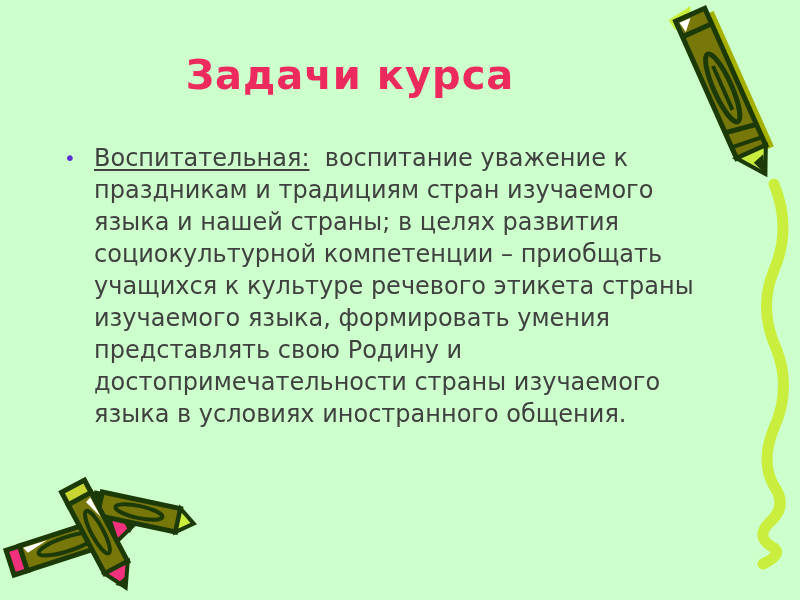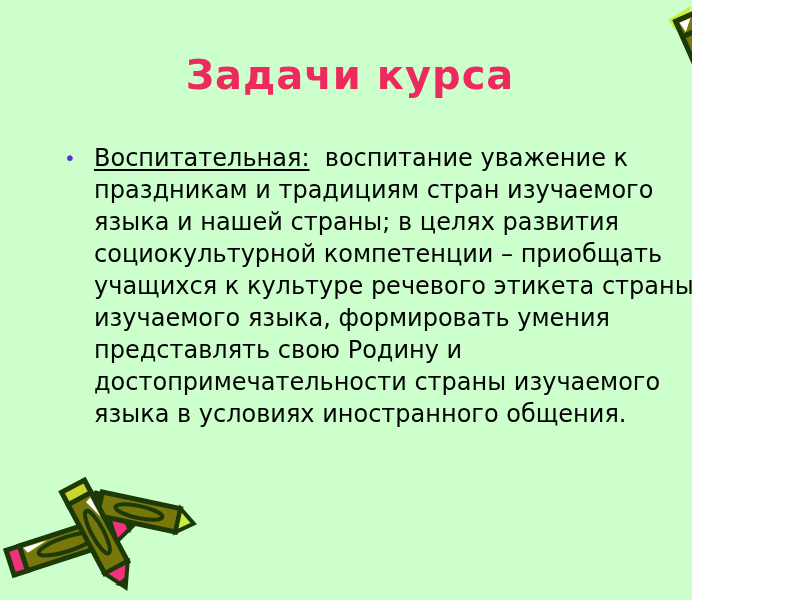--- a/index.html
+++ b/index.html
@@ -1,18 +1,18 @@
 <!DOCTYPE html>
 <html><head>
 <meta charset="utf-8">
 <style>
   html, body { margin: 0; padding: 0; }
   .slide {
     position: relative;
-    width: 692px;
+    width: 800px;
     height: 600px;
     background: #ccffcc;
     overflow: hidden;
     font-family: "DejaVu Sans", "Liberation Sans", sans-serif;
   }
   .title {
     position: absolute;
     left: 0;
     top: 52px;
     width: 700px;
@@ -36,21 +36,21 @@
     width: 30px;
     font-size: 20px;
     line-height: 32px;
     color: #5a2fd4;
   }
   .bullet-text {
     flex: 0 0 auto;
     width: 600px;
     font-size: 24px;
     line-height: 32px;
-    color: #000000;
+    color: #404040;
   }
   .bullet-lead {
     text-decoration: underline;
     text-underline-offset: 3px;
   }
   .bullet-rest {
     white-space: pre-wrap;
   }
   .deco { position: absolute; }
   .deco-crayon-tr { left: 664px; top: 2px; width: 124px; height: 186px; }

